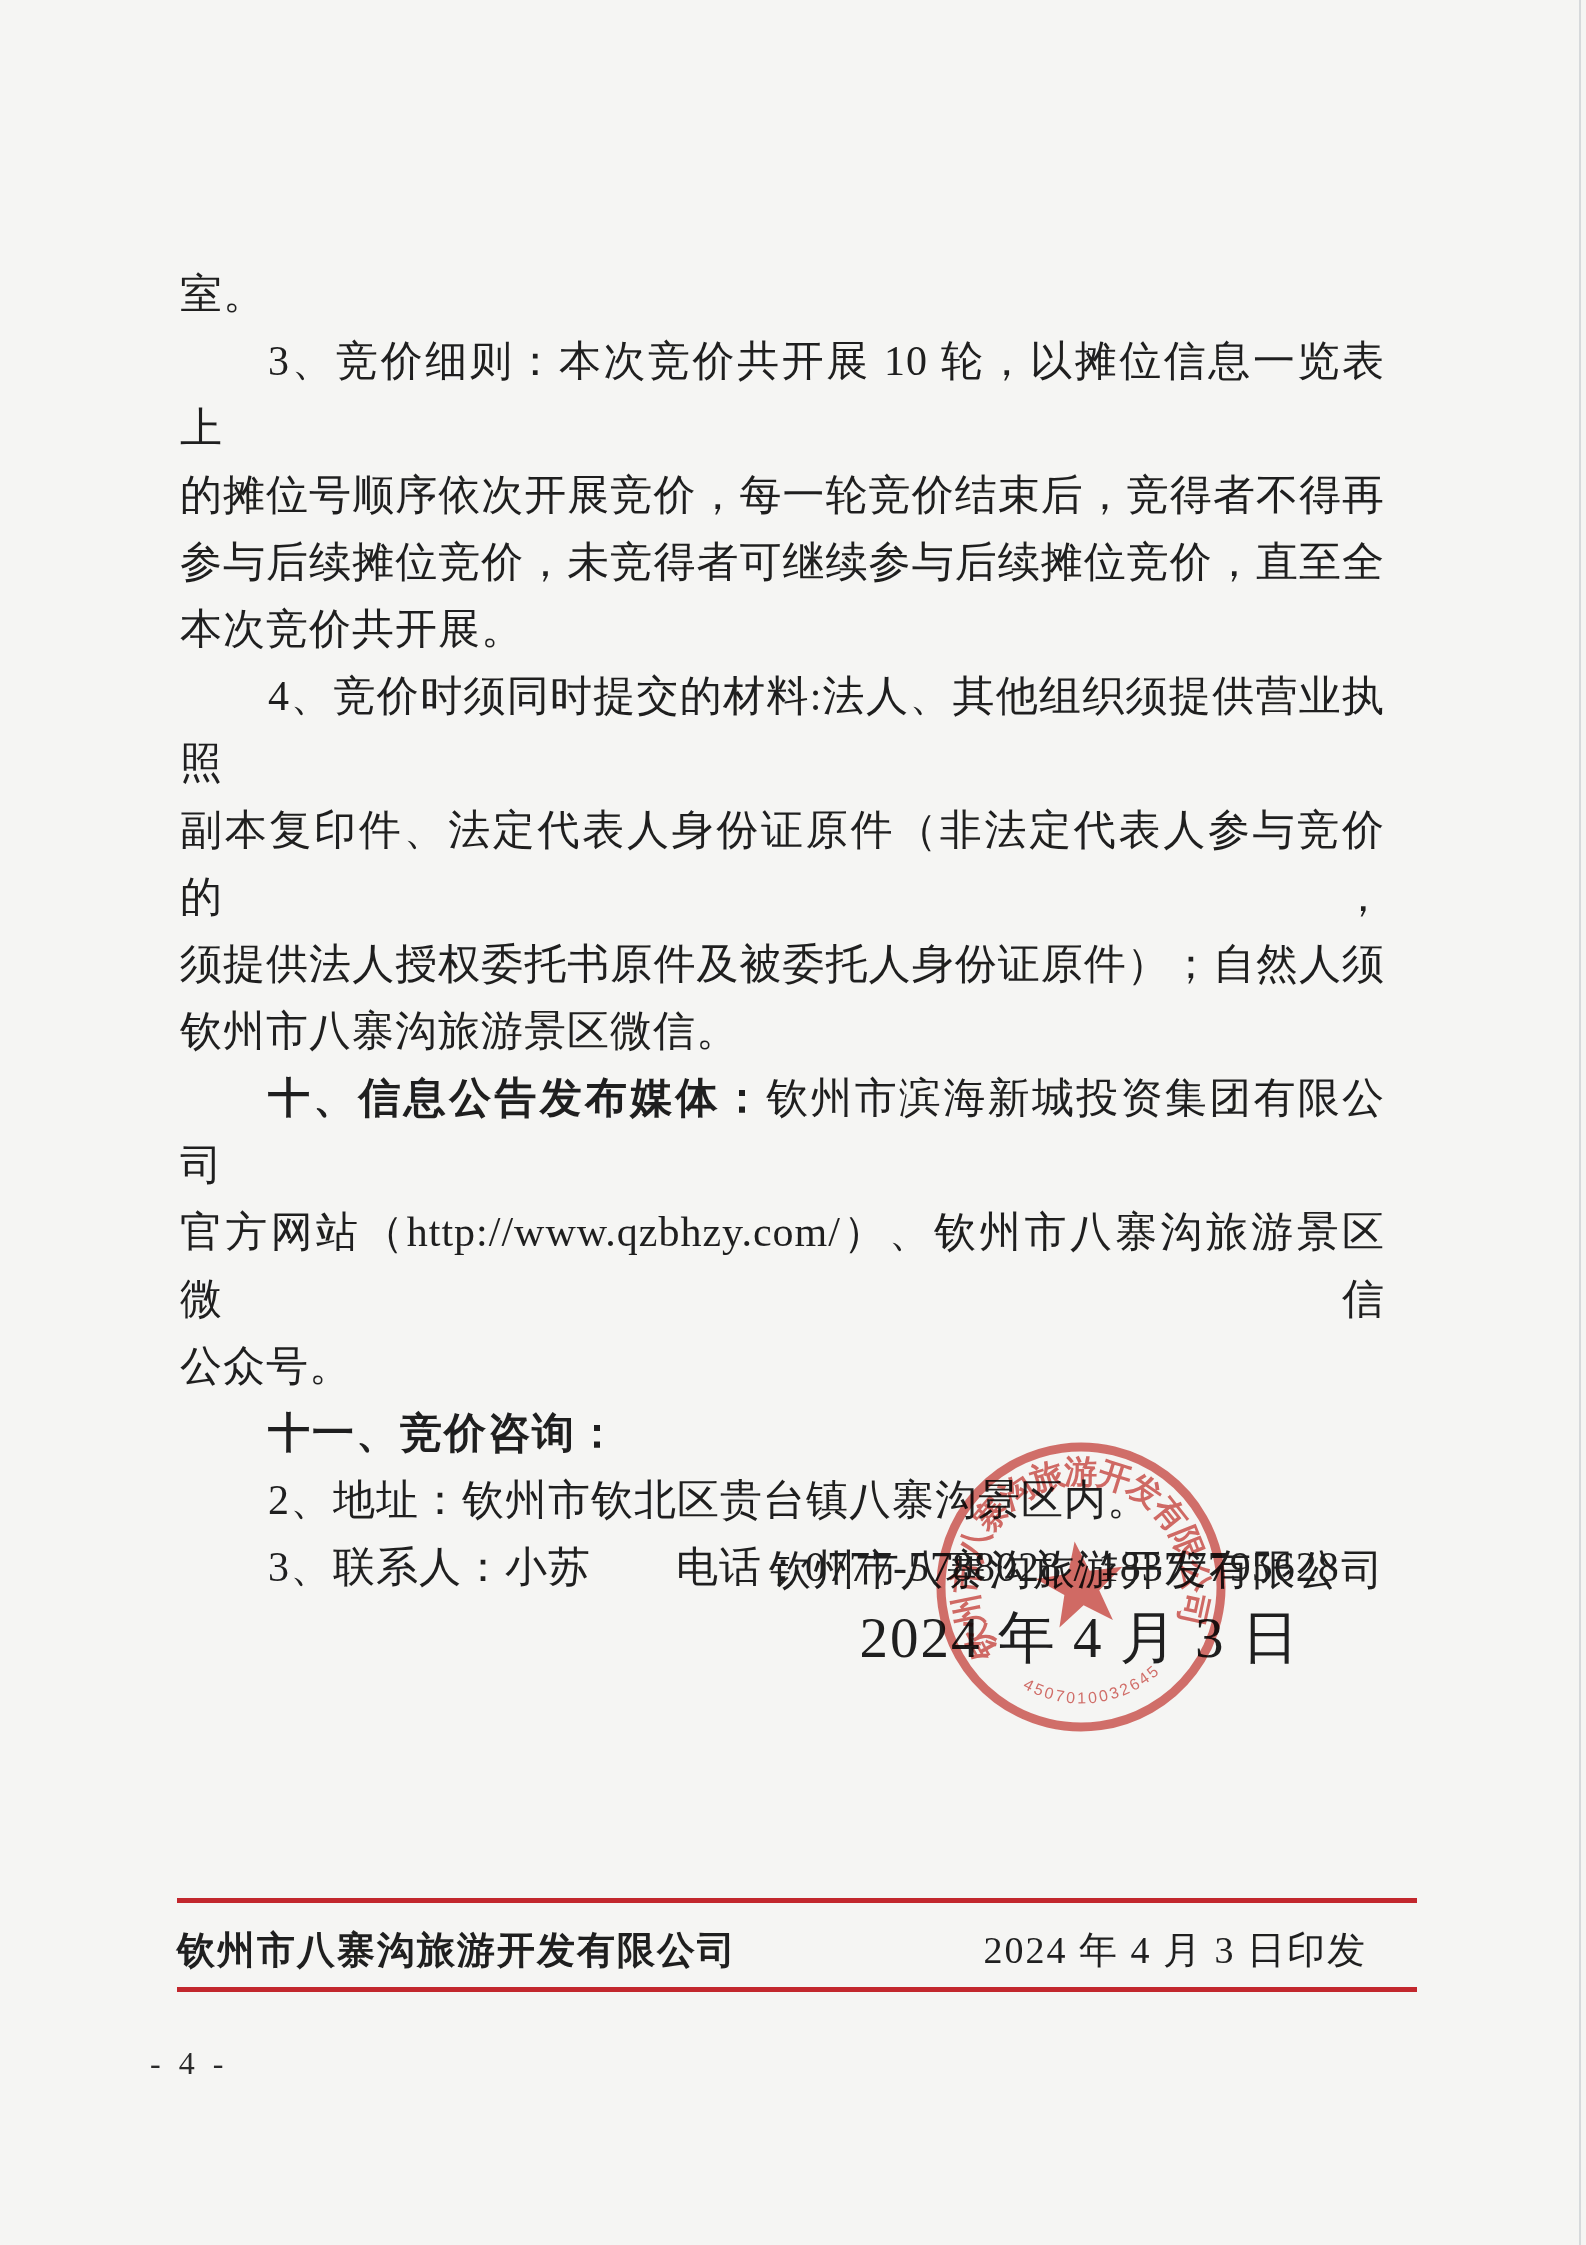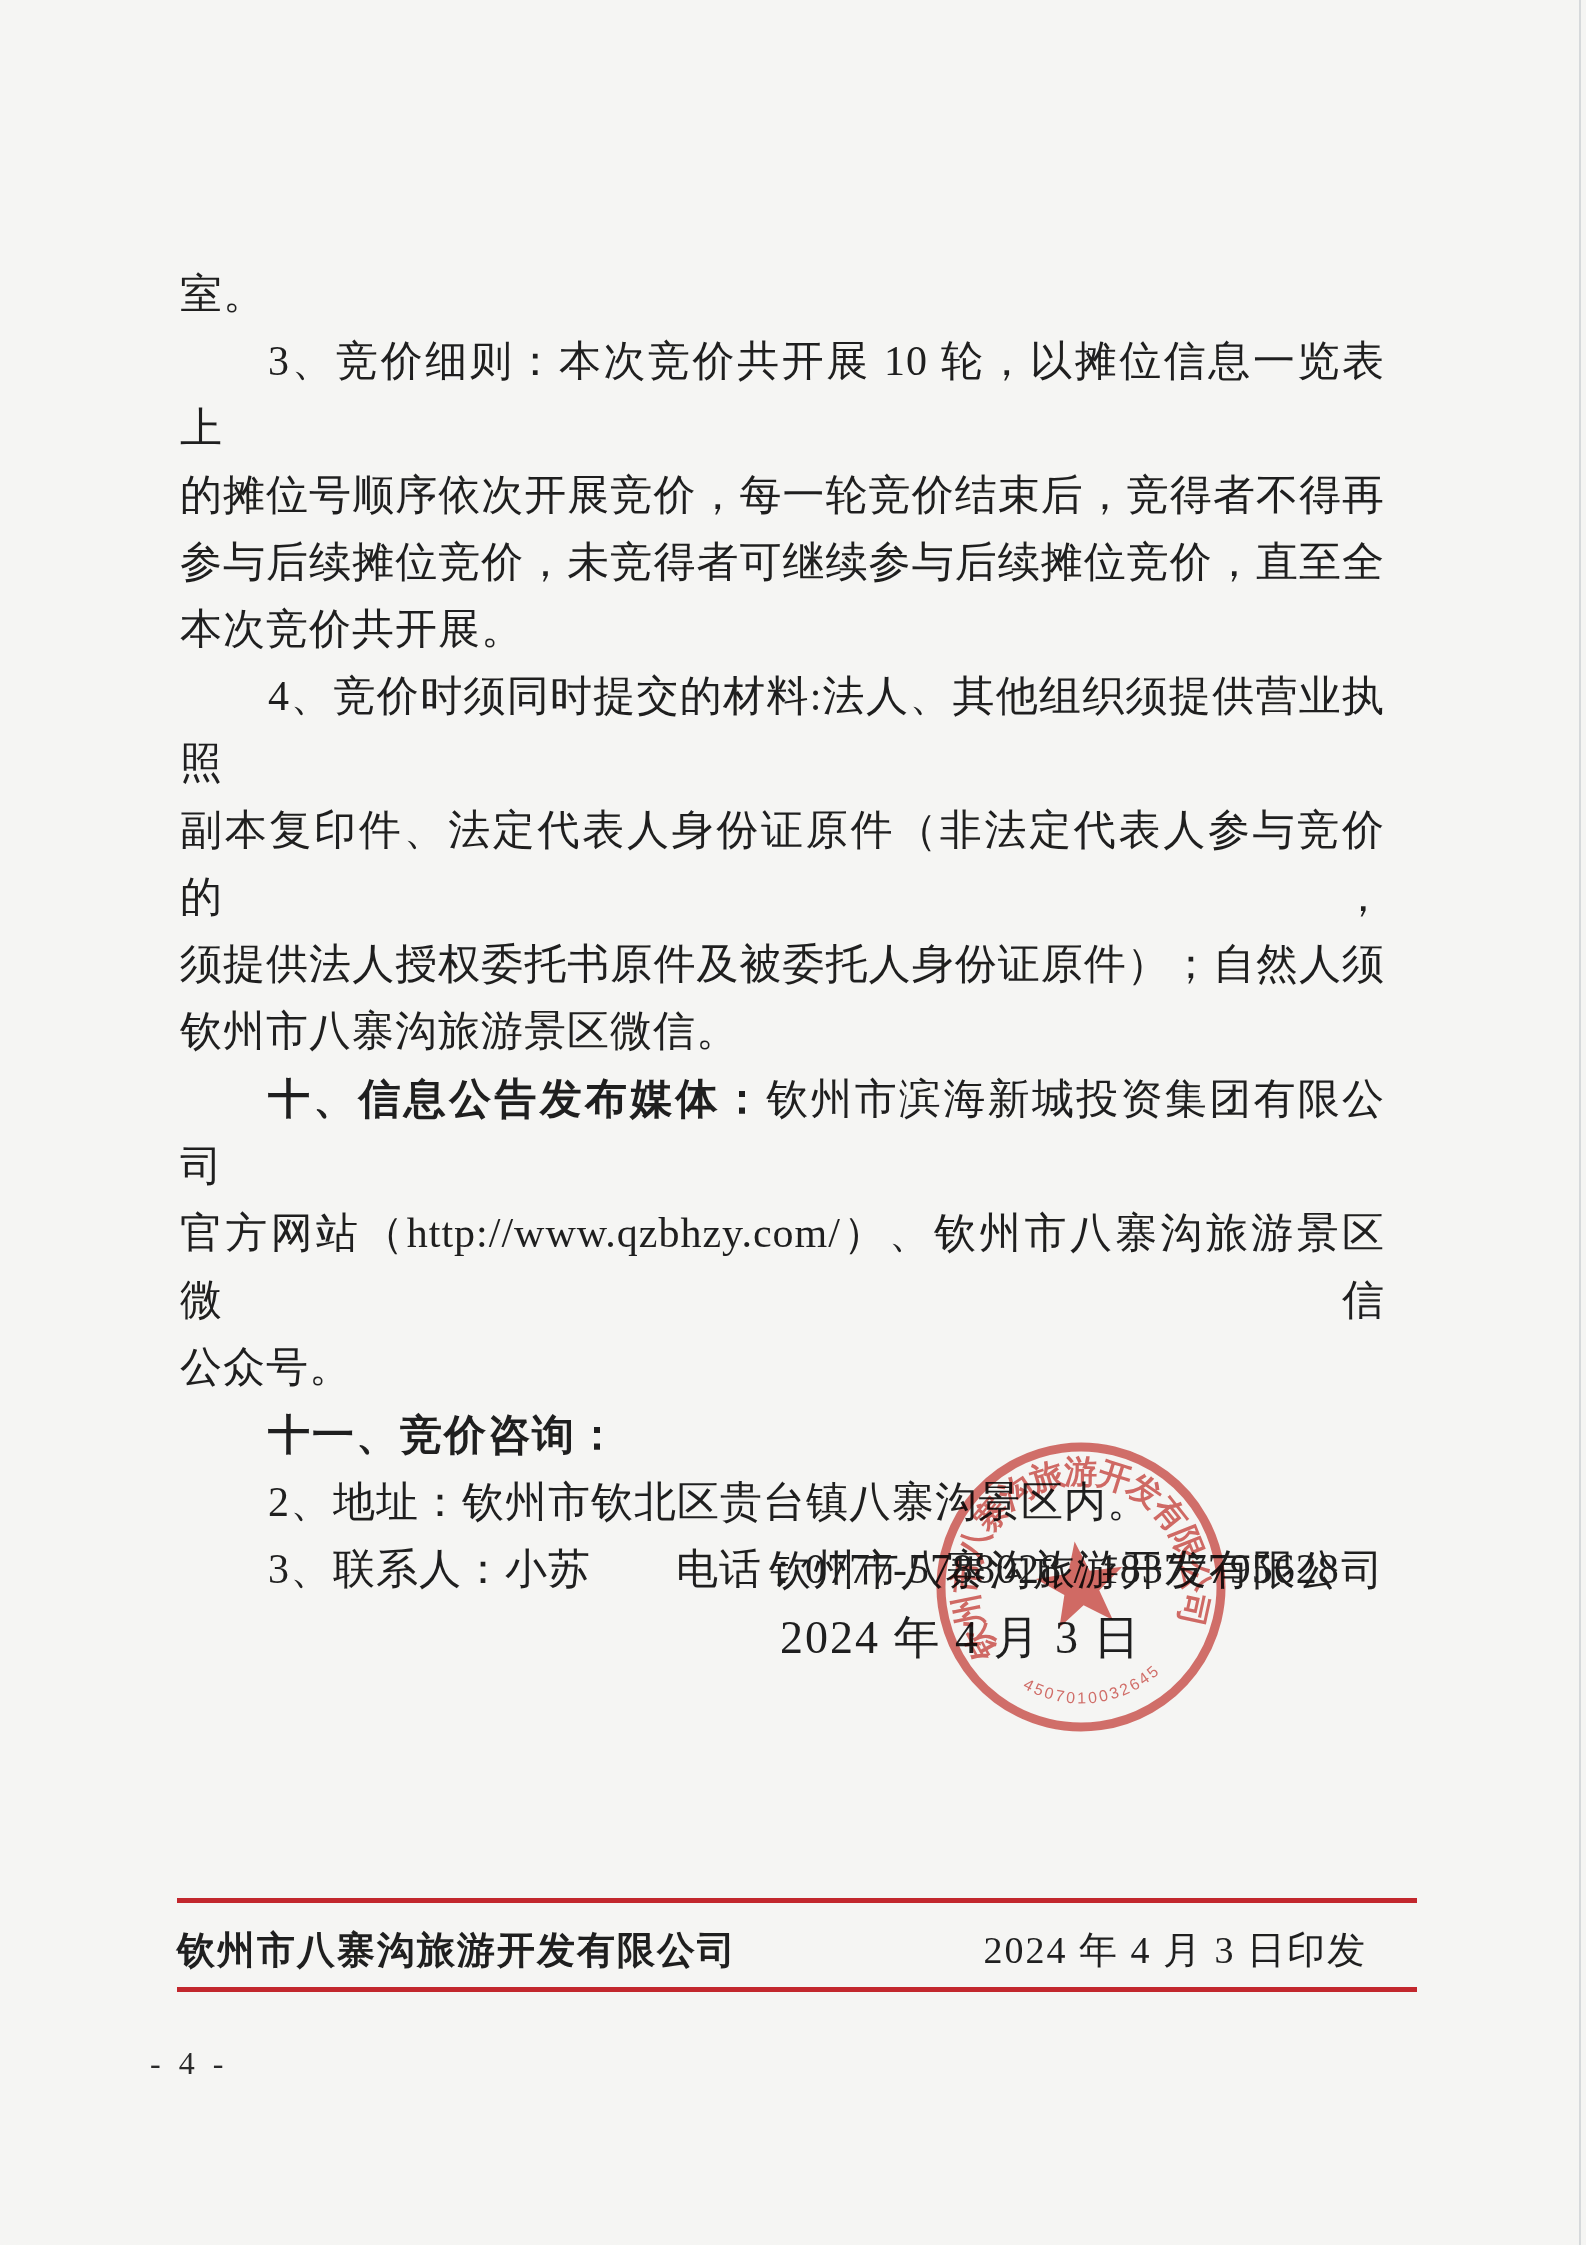--- a/index.html
+++ b/index.html
@@ -23,32 +23,32 @@
     font-size:42px;line-height:67px;letter-spacing:1px;
   }
   .line{min-height:67px;}
   .line.fill{
     text-align:justify;
     text-align-last:justify;
     text-justify:inter-character;
   }
   .line.indent{text-indent:88px;}
   .hei{
-    font-family:Liberation Sans, sans-serif;
+    font-family:Liberation Serif, serif;
     font-weight:700;letter-spacing:2px;
   }
   .gap{display:inline-block;width:85px;}
   
   .sig-company{
     position:absolute;left:180px;top:1537px;width:1205px;
     text-align:right;font-size:42px;line-height:67px;letter-spacing:2px;
   }
   .sig-date{
     position:absolute;left:780px;top:1604px;width:600px;
-    font-size:46px;line-height:67px;letter-spacing:2px;
+    text-align:center;font-size:57px;line-height:67px;letter-spacing:2px;
   }
   
   .seal{
     position:absolute;left:931px;top:1437px;width:300px;height:300px;
     opacity:.92;mix-blend-mode:multiply;
   }
   .seal circle{stroke:var(--seal-red,#cf4b45);}
   .seal text,.seal polygon{fill:var(--seal-red,#cf4b45);}
   
   .rule{

